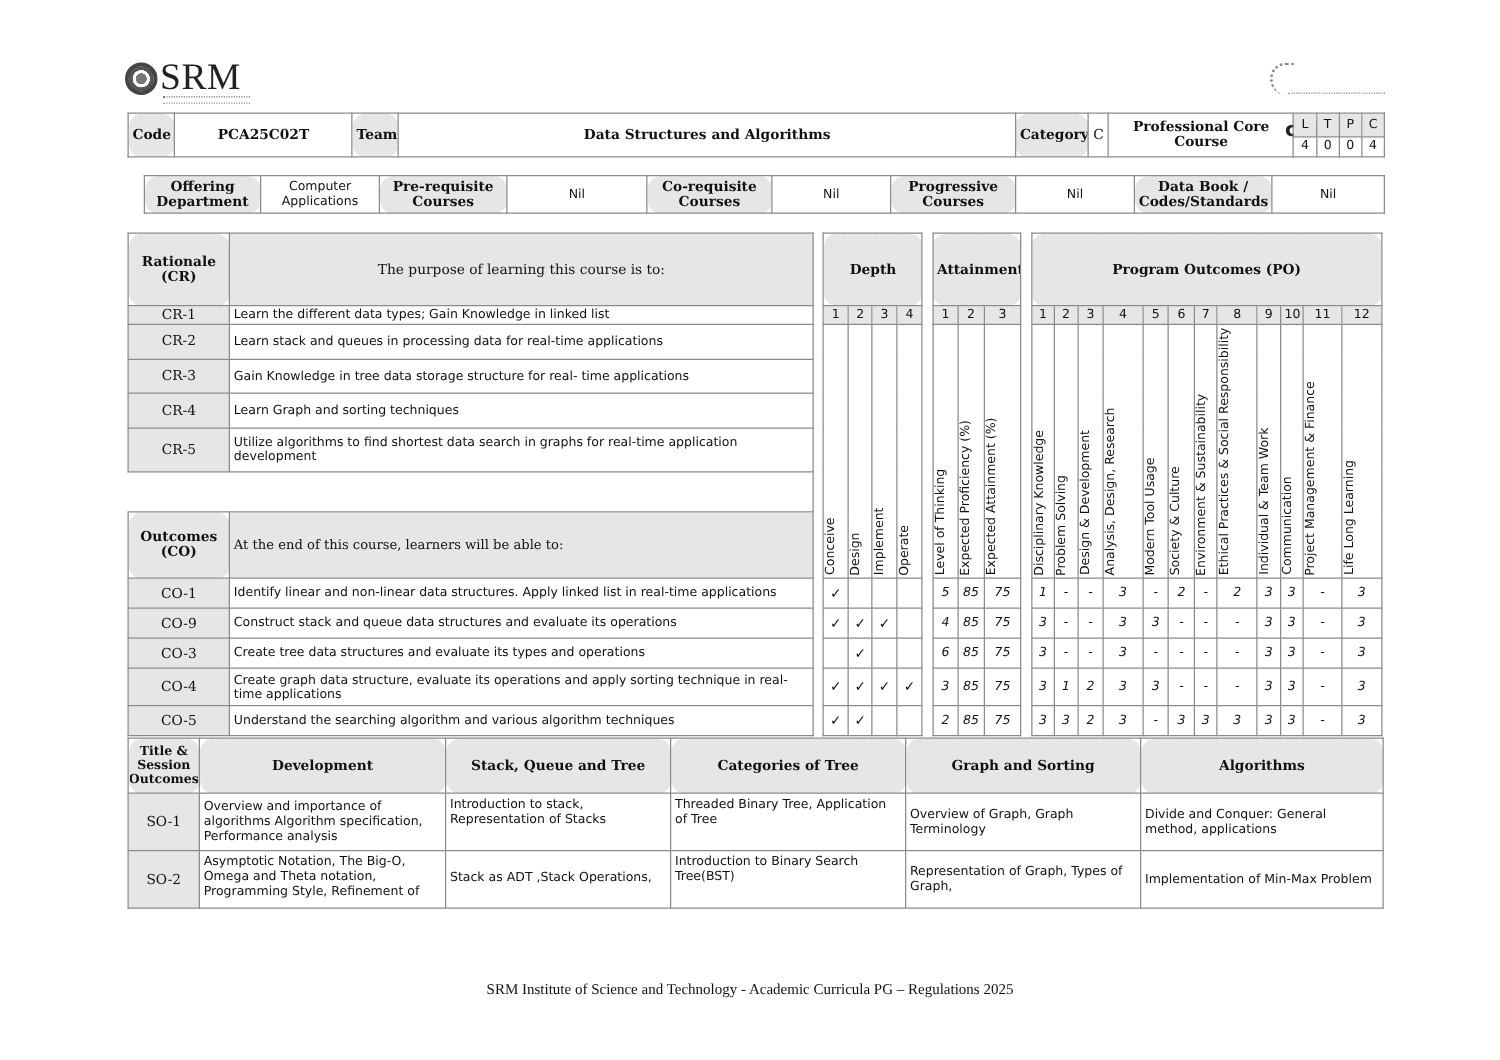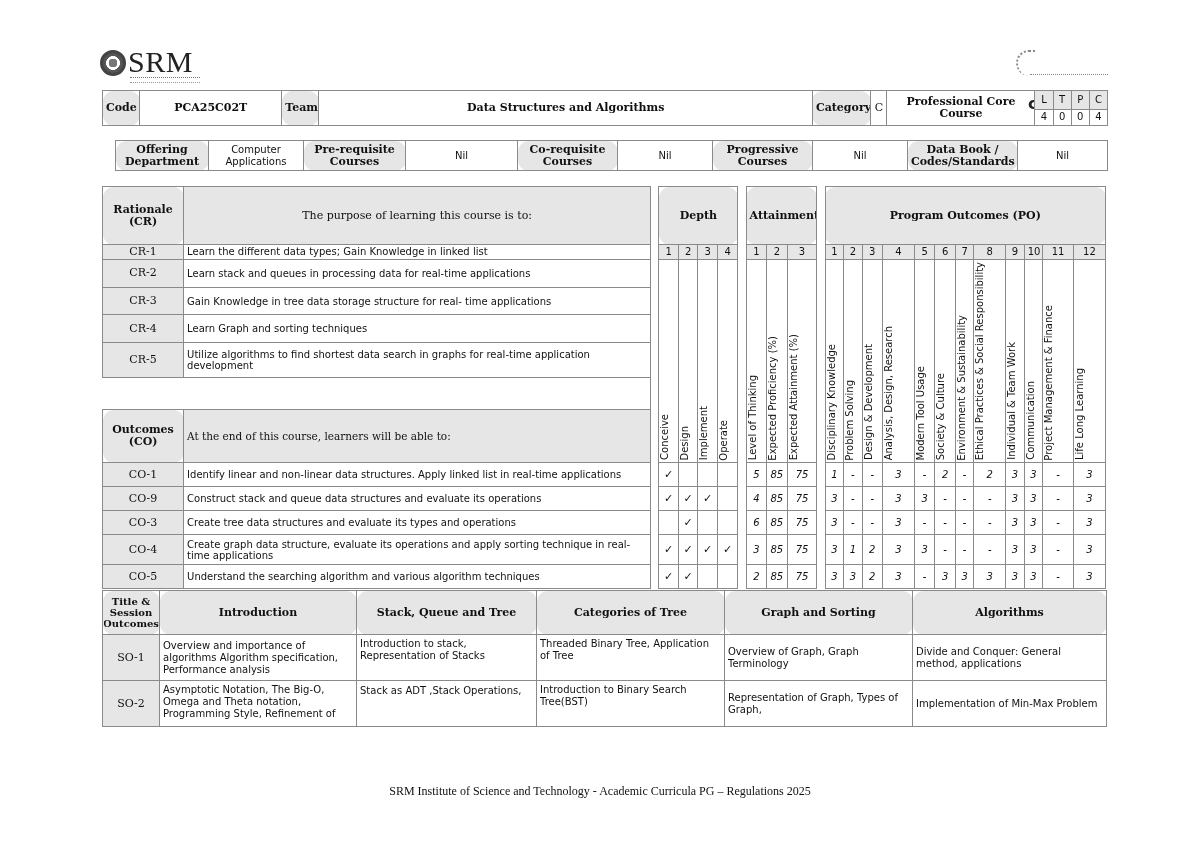--- a/index.html
+++ b/index.html
@@ -373,38 +373,38 @@
     <col style="width:57px">
       <col style="width:197px">
       <col style="width:180px">
       <col style="width:188px">
       <col style="width:188px">
       <col style="width:194px">
   </colgroup>
   <tbody>
       <tr style="height:44px">
     <td class="g b c" style="font-size:10px;line-height:11px;padding:0">Title &amp; Session Outcomes</td>
-    <td class="g b c">Introduction</td>
+    <td class="g b c">Development</td>
     <td class="g b c">Stack, Queue and Tree</td>
     <td class="g b c">Categories of  Tree</td>
     <td class="g b c">Graph and Sorting</td>
     <td class="g b c">Algorithms</td>
   </tr>
   <tr style="height:46px">
     <td class="g c">SO-1</td>
     <td class="sans">Overview and  importance of algorithms Algorithm specification, Performance analysis</td>
     <td class="sans" style="vertical-align:top;padding-top:3px">Introduction to stack, Representation of Stacks</td>
     <td class="sans" style="vertical-align:top;padding-top:3px">Threaded Binary Tree, Application of Tree</td>
     <td class="sans">Overview of  Graph, Graph Terminology</td>
     <td class="sans">Divide and Conquer:  General method, applications</td>
   </tr>
   <tr style="height:46px">
     <td class="g c">SO-2</td>
     <td class="sans" style="vertical-align:top;padding-top:3px">Asymptotic Notation, The Big-O, Omega and Theta notation, Programming Style, Refinement of</td>
-    <td class="sans" style="vertical-align:top;padding-top:4px">Stack as ADT ,Stack Operations,</td>
+    <td class="sans" style="vertical-align:top;padding-top:16px">Stack as ADT ,Stack Operations,</td>
     <td class="sans" style="vertical-align:top;padding-top:3px">Introduction to Binary Search Tree(BST)</td>
     <td class="sans">Representation of Graph, Types of Graph,</td>
     <td class="sans">Implementation of Min-Max Problem</td>
   </tr>
 </tbody>
   </table>
 
 <div class="abs footer">SRM Institute of Science and Technology - Academic Curricula PG – Regulations 2025</div>
 
 </body></html>

